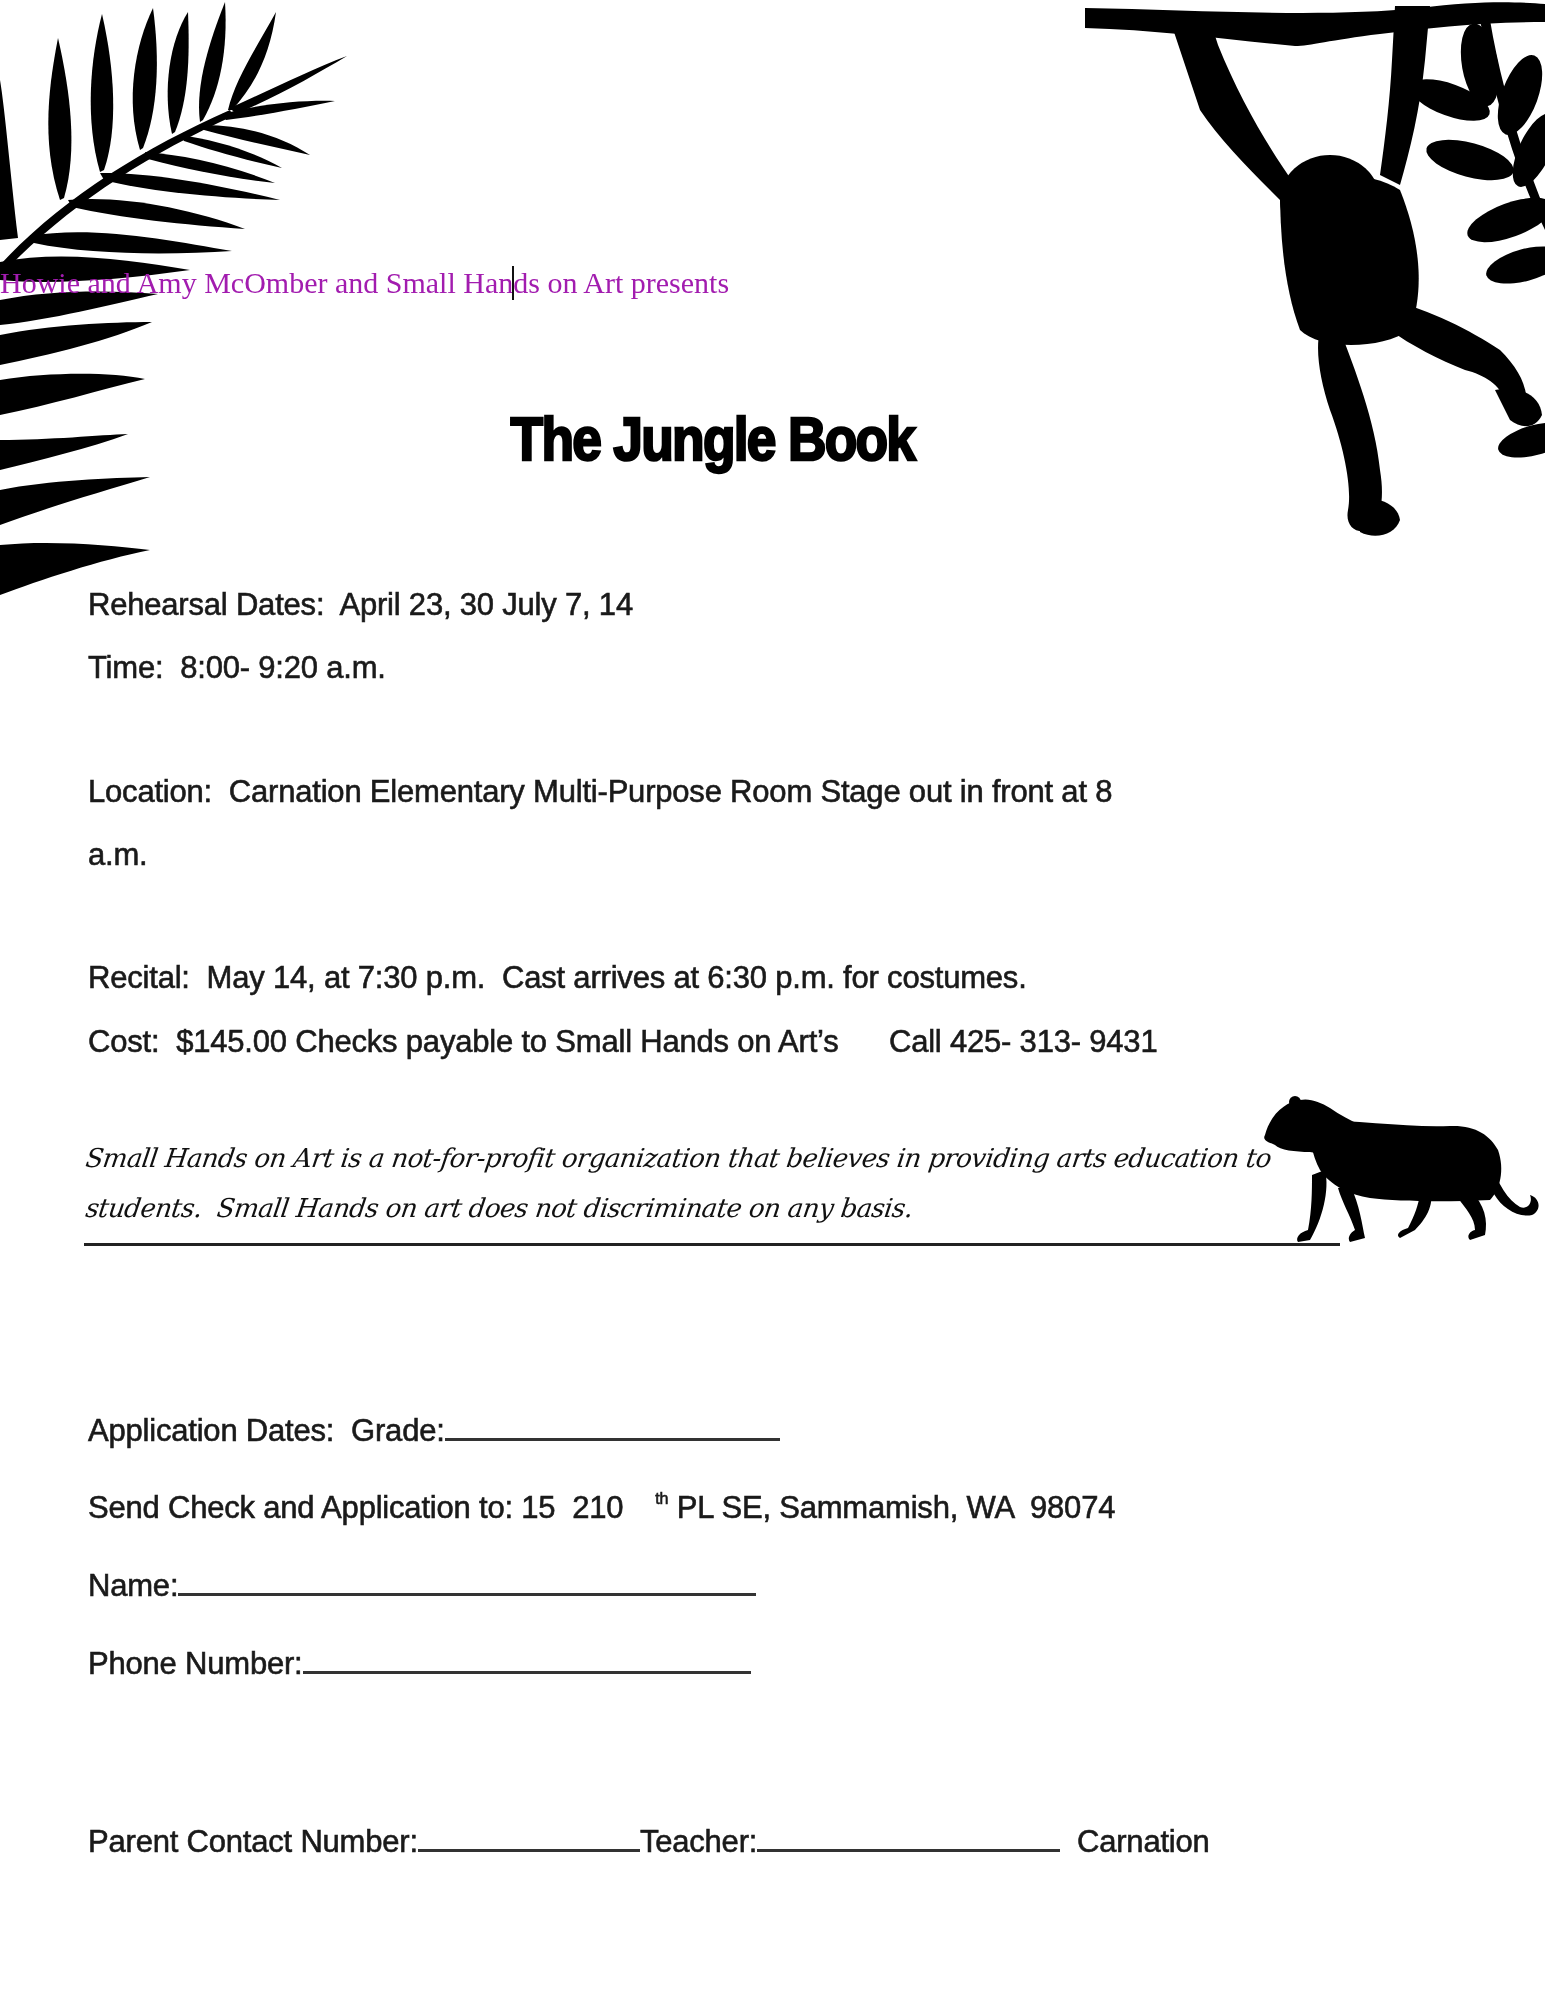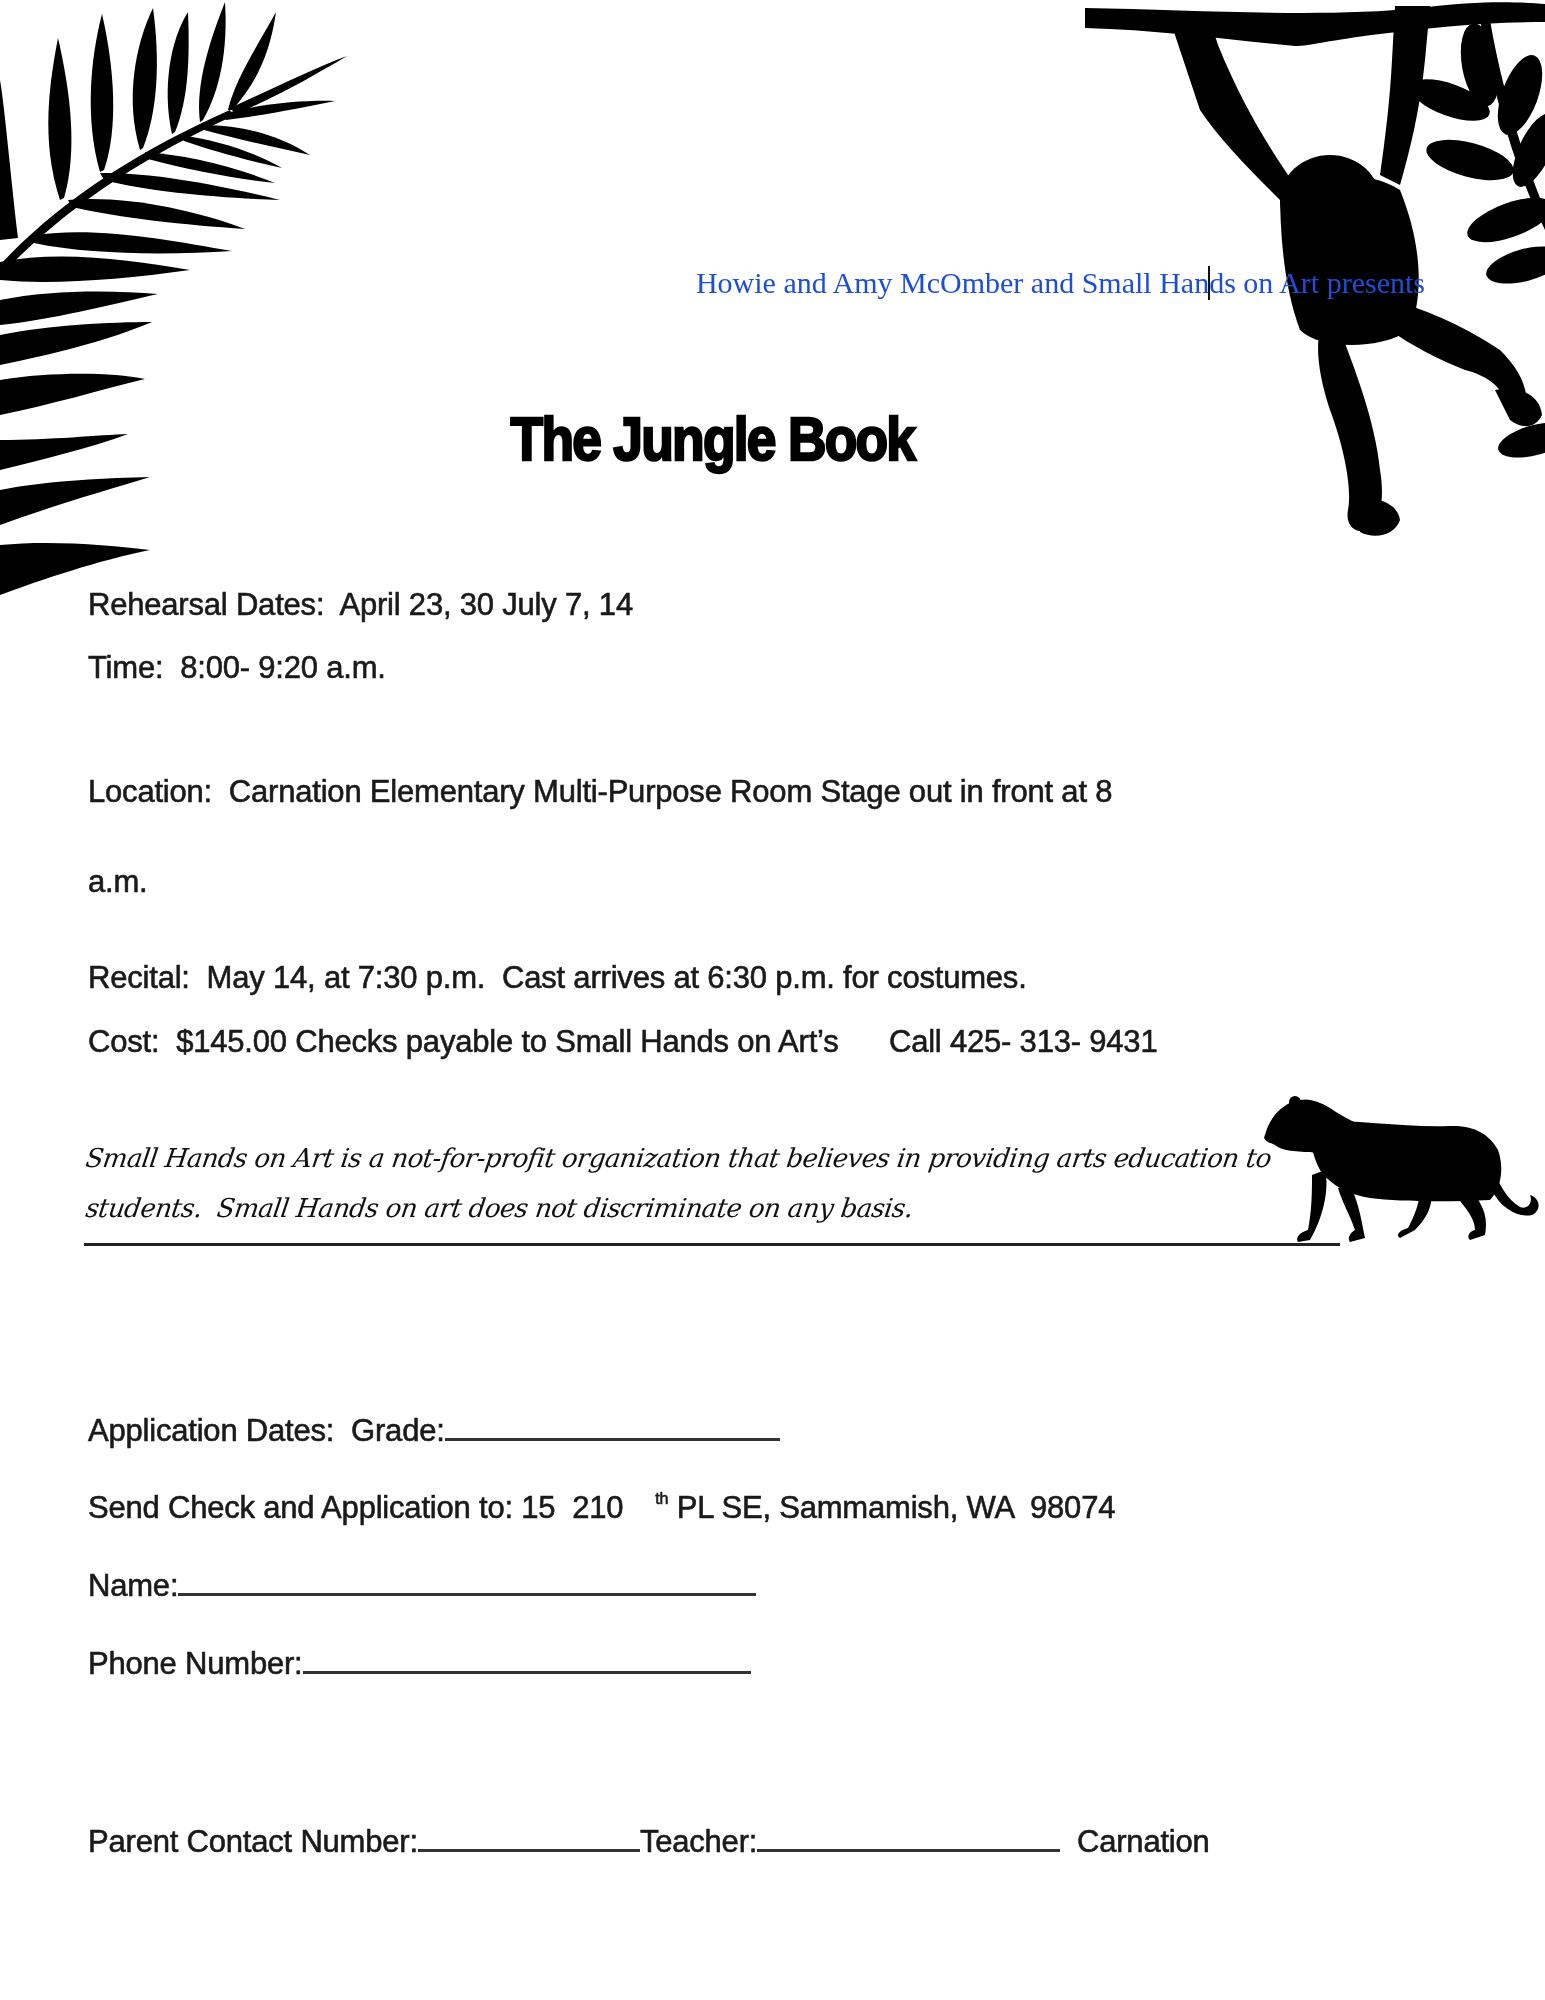--- a/index.html
+++ b/index.html
@@ -1,21 +1,21 @@
 <!DOCTYPE html>
 <html><head>
   <meta charset="utf-8">
   <style>
     html, body { margin: 0; padding: 0; background: #ffffff; }
     body { width: 1545px; height: 2000px; position: relative; overflow: hidden; color: #111111; }
     .abs { position: absolute; }
     .presenter {
-      left: 0; width: 1425px; top: 266px; text-align: right;
+      left: 0; width: 1425px; top: 266px; text-align: left;
       font-family: "Liberation Serif", "DejaVu Serif", serif;
-      font-size: 30px; color: #1d4ed8; white-space: nowrap;
+      font-size: 30px; color: #a21caf; white-space: nowrap;
     }
     .cursor-caret { display:inline-block; width:2px; height:34px; background:#111; vertical-align:-7px; margin:0 -1px; }
     .title {
       left: 0; width: 1425px; top: 403px; text-align: center;
       font-family: "Liberation Sans", "DejaVu Sans", sans-serif;
       font-size: 62px; font-weight: 900; letter-spacing: -2px; color: #000;
       transform: scaleX(0.86); transform-origin: 712px 0;
       -webkit-text-stroke: 2.5px #000;
     }
     .line {
@@ -106,21 +106,21 @@
   </g>
 </svg>
 
 <div class="abs presenter"><span>Howie and Amy McOmber and Small Han</span><span class="cursor-caret"></span><span>ds on Art presents</span></div>
 
 <div class="abs title">The Jungle Book</div>
 
 <div class="abs line" style="top:587px">Rehearsal Dates:  April 23, 30 July 7, 14</div>
 <div class="abs line" style="top:650px">Time:  8:00- 9:20 a.m.</div>
 <div class="abs line" style="top:774px">Location:  Carnation Elementary Multi-Purpose Room Stage out in front at 8</div>
-<div class="abs line" style="top:864px">a.m.</div>
+<div class="abs line" style="top:837px">a.m.</div>
 <div class="abs line" style="top:960px">Recital:  May 14, at 7:30 p.m.  Cast arrives at 6:30 p.m. for costumes.</div>
 <div class="abs line" style="top:1024px">Cost:  $145.00 Checks payable to Small Hands on Art’s      Call 425- 313- 9431</div>
 
 <div class="abs script" style="top:1143px">Small Hands on Art is a not-for-profit organization that believes in providing arts education to</div>
 <div class="abs script" style="top:1193px">students.  Small Hands on art does not discriminate on any basis.</div>
 <div class="abs divider"></div>
 
 <svg style="left:1250;top:1090" width="295" height="160" viewBox="0 0 295 160">
   <g fill="#000">
 

